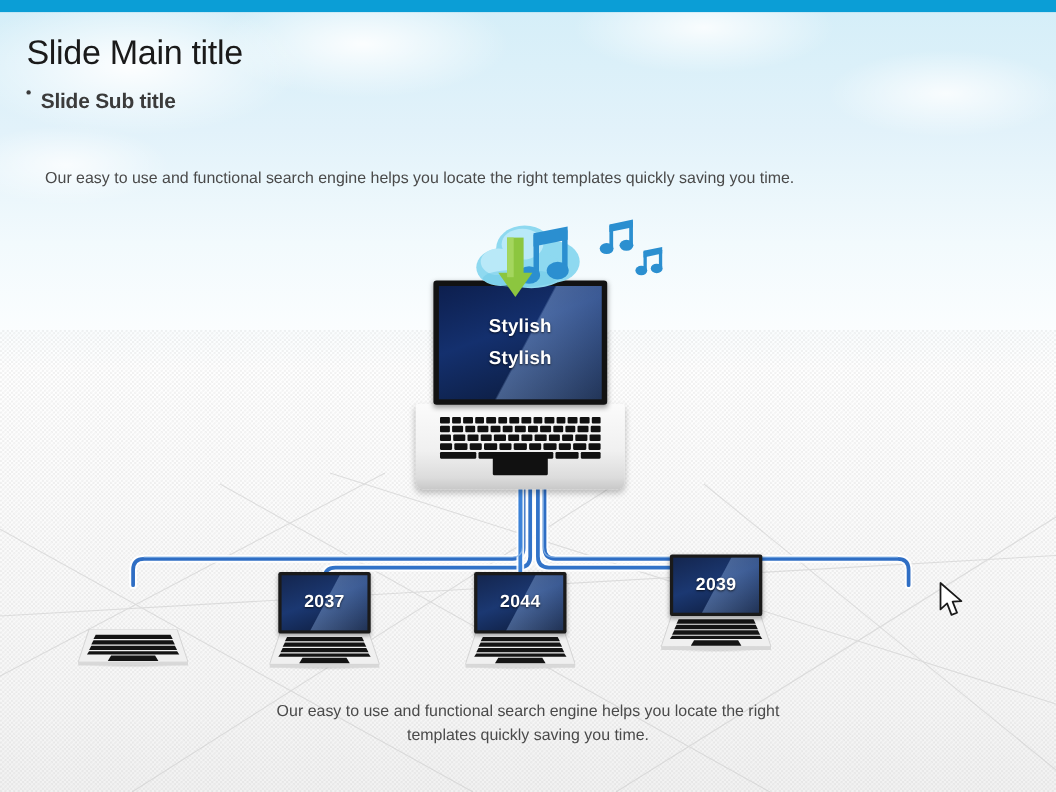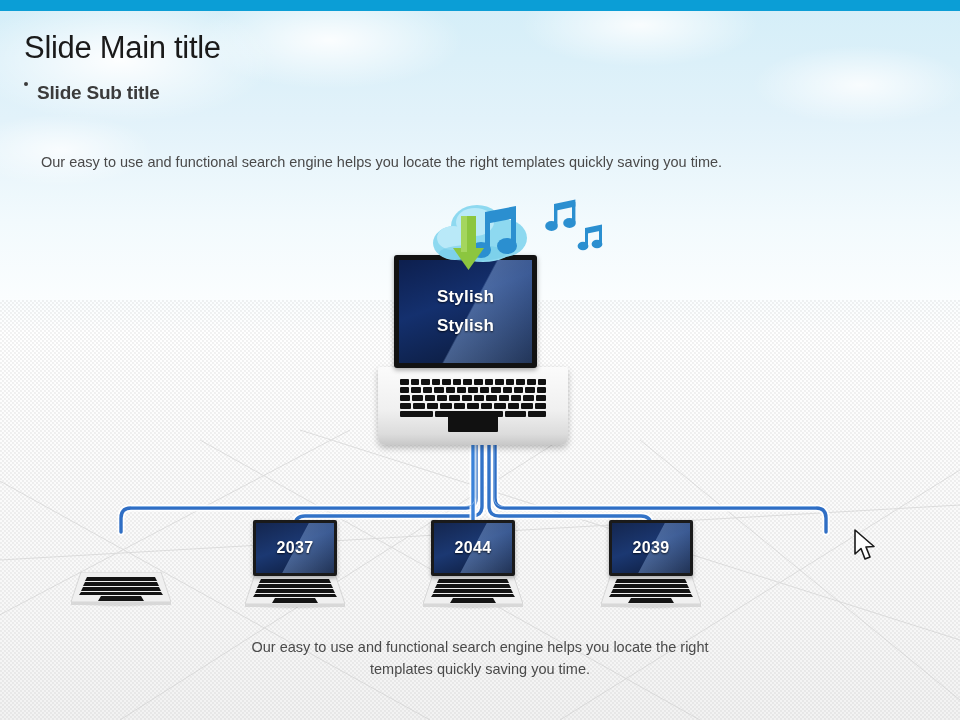--- a/index.html
+++ b/index.html
@@ -122,21 +122,21 @@
   
   .main-laptop {
     position: absolute;
     left: 378px; top: 255px;
     width: 190px; height: 192px;
     z-index: 12;
   }
   .ml-lid {
     position: absolute;
     left: 16px; top: 0;
-    width: 143px; height: 113px;
+    width: 158px; height: 113px;
     background: #121212;
     border-radius: 3px;
     box-shadow: 0 2px 5px rgba(0,0,0,0.35);
     padding: 5px;
     box-sizing: border-box;
   }
   .ml-screen {
     position: relative;
     width: 100%; height: 100%;
     background:
@@ -465,21 +465,21 @@
         <polygon points="30,24 70,24 73,29 27,29"></polygon>
       </g>
     </svg>
     <div class="mini-lid">
       <div class="mini-screen">
         <span class="mini-year">2044</span>
       </div>
     </div>
   </div>
 
-  <div class="mini" style="left:601px; top:520px;">
+  <div class="mini" style="left:601px; top:504px;">
     <div class="mini-shadow"></div>
     <svg width="100" height="36" style="position:absolute;left:0;top:54px;" viewBox="0 0 100 36">
       <polygon points="10,0 90,0 100,30 0,30" fill="#f0f0f0" stroke="#cfcfcf" stroke-width="0.8"></polygon>
       <polygon points="0,30 100,30 100,33 0,33" fill="#d8d8d8"></polygon>
       <g fill="#141414">
         <polygon points="16,5 84,5 86,9 14,9"></polygon>
         <polygon points="14,10 86,10 88,14 12,14"></polygon>
         <polygon points="12,15 88,15 90,19 10,19"></polygon>
         <polygon points="10,20 90,20 92,23 8,23"></polygon>
         <polygon points="30,24 70,24 73,29 27,29"></polygon>

